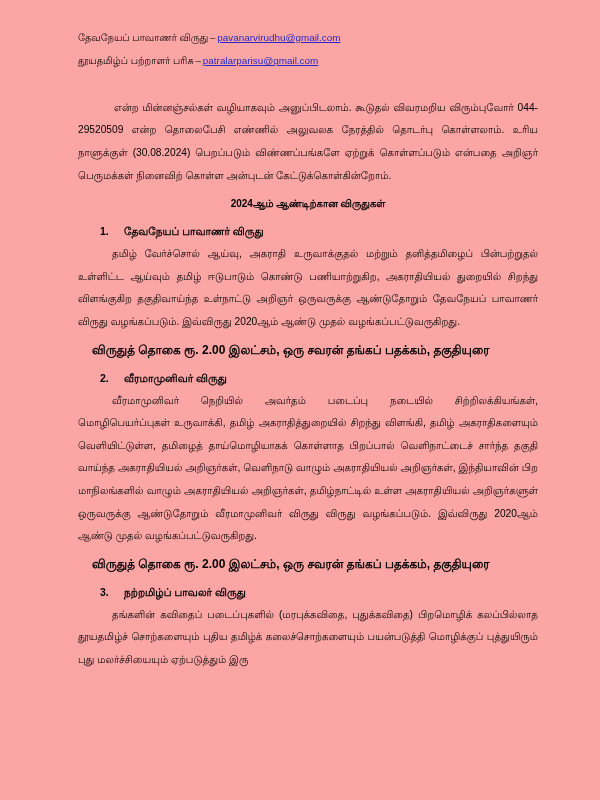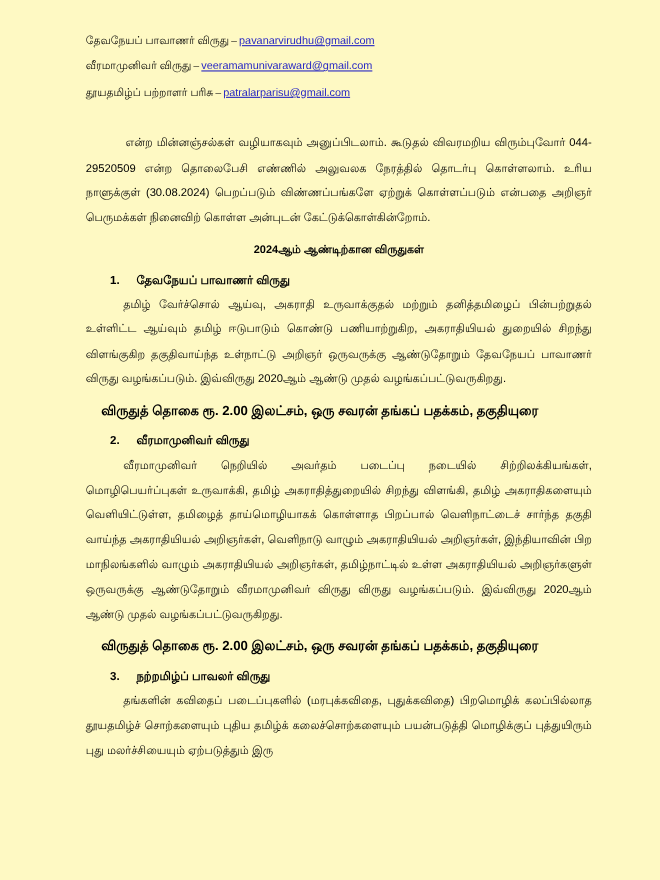--- a/index.html
+++ b/index.html
@@ -12,21 +12,21 @@
     width: 600px;
     height: 800px;
     font-family: "Liberation Serif", "DejaVu Serif", serif;
     color: #000000;
     overflow: hidden;
   }
   .page {
     position: relative;
     width: 600px;
     height: 800px;
-    background: #fef9c3;
+    background: #fca5a5;
     box-sizing: border-box;
     padding: 26px 62px 0 78px;
   }
 
   
   .contact-list {
     margin: 0;
     padding: 0;
     list-style: none;
   }
@@ -114,23 +114,20 @@
 <body>
 
 <div class="page">
 
   <ul class="contact-list">
 
     <li class="contact-row">
       <span class="contact-label">தேவநேயப் பாவாணர் விருது</span><span class="contact-dash">–</span><a class="contact-mail" href="#">pavanarvirudhu@gmail.com</a>
     </li>
 
-    <li class="contact-row">
-      <span class="contact-label">வீரமாமுனிவர் விருது</span><span class="contact-dash">–</span><a class="contact-mail" href="#">veeramamunivaraward@gmail.com</a>
-    </li>
 
 
 
 
     <li class="contact-row">
       <span class="contact-label">தூயதமிழ்ப் பற்றாளர் பரிசு</span><span class="contact-dash">–</span><a class="contact-mail" href="#">patralarparisu@gmail.com</a>
     </li>
 
   </ul>
 

